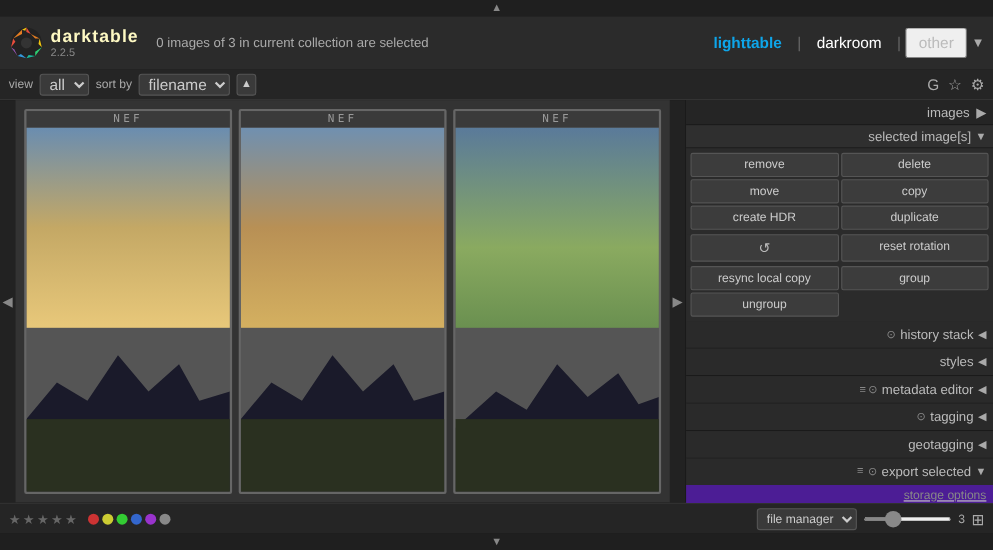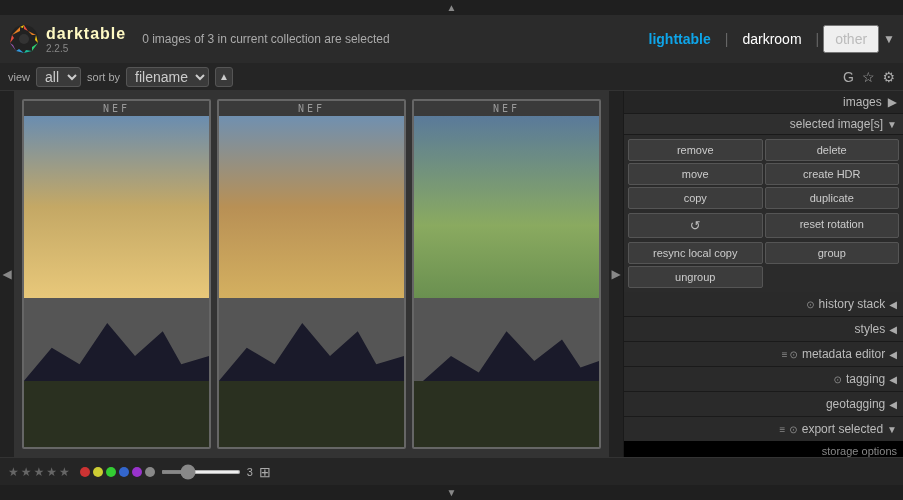--- a/index.html
+++ b/index.html
@@ -369,22 +369,23 @@
       font-size: 12px;
     }
     .export-dropdown {
       color: #aaa;
       font-size: 10px;
       margin-left: 4px;
     }
 
     
     .storage-options-section {
-      background: #000000;
+      background: #4c1d95;
       padding: 4px 6px;
+      text-decoration: underline;
     }
 
     
     .statusbar {
       display: flex;
       align-items: center;
       background: #252525;
       height: 28px;
       padding: 0 8px;
       gap: 6px;
@@ -587,22 +588,22 @@
 
     <div class="section-header">
       <span class="section-title">selected image[s]</span>
       <span class="section-arrow">▼</span>
     </div>
 
     <div class="button-grid">
       <button class="btn-action">remove</button>
       <button class="btn-action">delete</button>
       <button class="btn-action">move</button>
+      <button class="btn-action">copy</button>
       <button class="btn-action">create HDR</button>
-      <button class="btn-action">copy</button>
       <button class="btn-action">duplicate</button>
     </div>
 
     <div class="rotation-row">
       <div class="rotation-btn">
         <span>↺</span>
       </div>
       <div class="rotation-label">reset rotation</div>
     </div>
 
@@ -680,20 +681,23 @@
     <span class="star">★</span>
   </div>
   <div class="color-dots">
     <div class="color-dot" style="background:#cc3333;"></div>
     <div class="color-dot" style="background:#cccc33;"></div>
     <div class="color-dot" style="background:#33cc33;"></div>
     <div class="color-dot" style="background:#3366cc;"></div>
     <div class="color-dot" style="background:#9933cc;"></div>
     <div class="color-dot" style="background:#888888;"></div>
   </div>
+  <select class="filmstrip-select">
+    <option>file manager</option>
+  </select>
   <input type="range" class="zoom-slider" min="0" max="100" value="30" style="">
   <span class="image-count">3</span>
   <span class="filmstrip-icon">⊞</span>
 </div>
 
 <div class="bottom-chevron">
   <span style="color:#888; font-size:10px;">▼</span>
 </div>
 
 </body></html>

